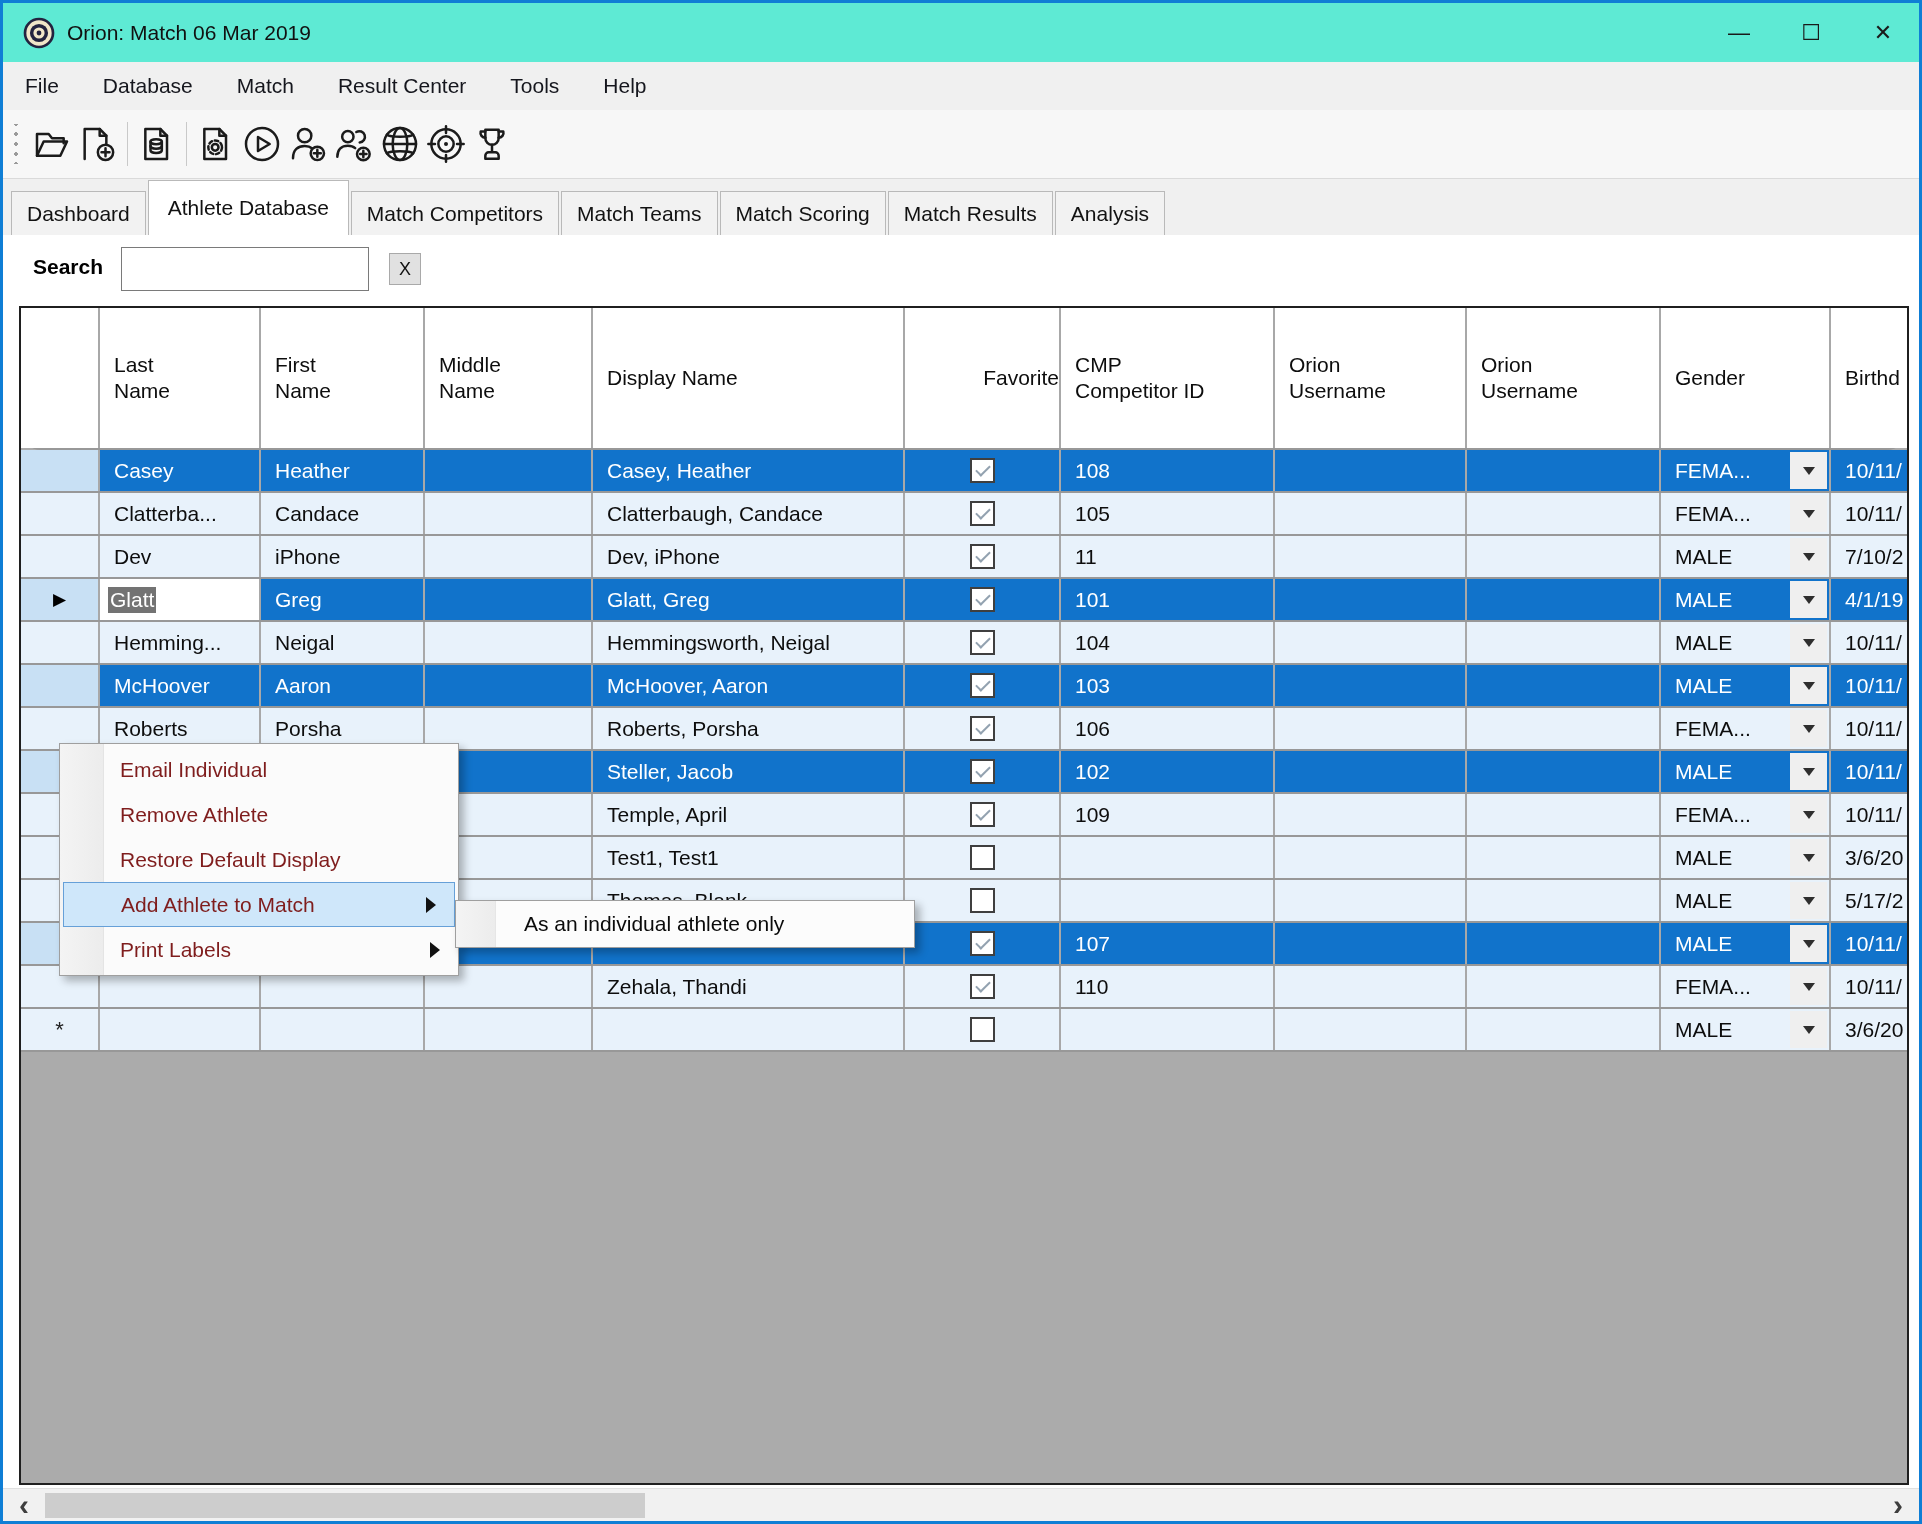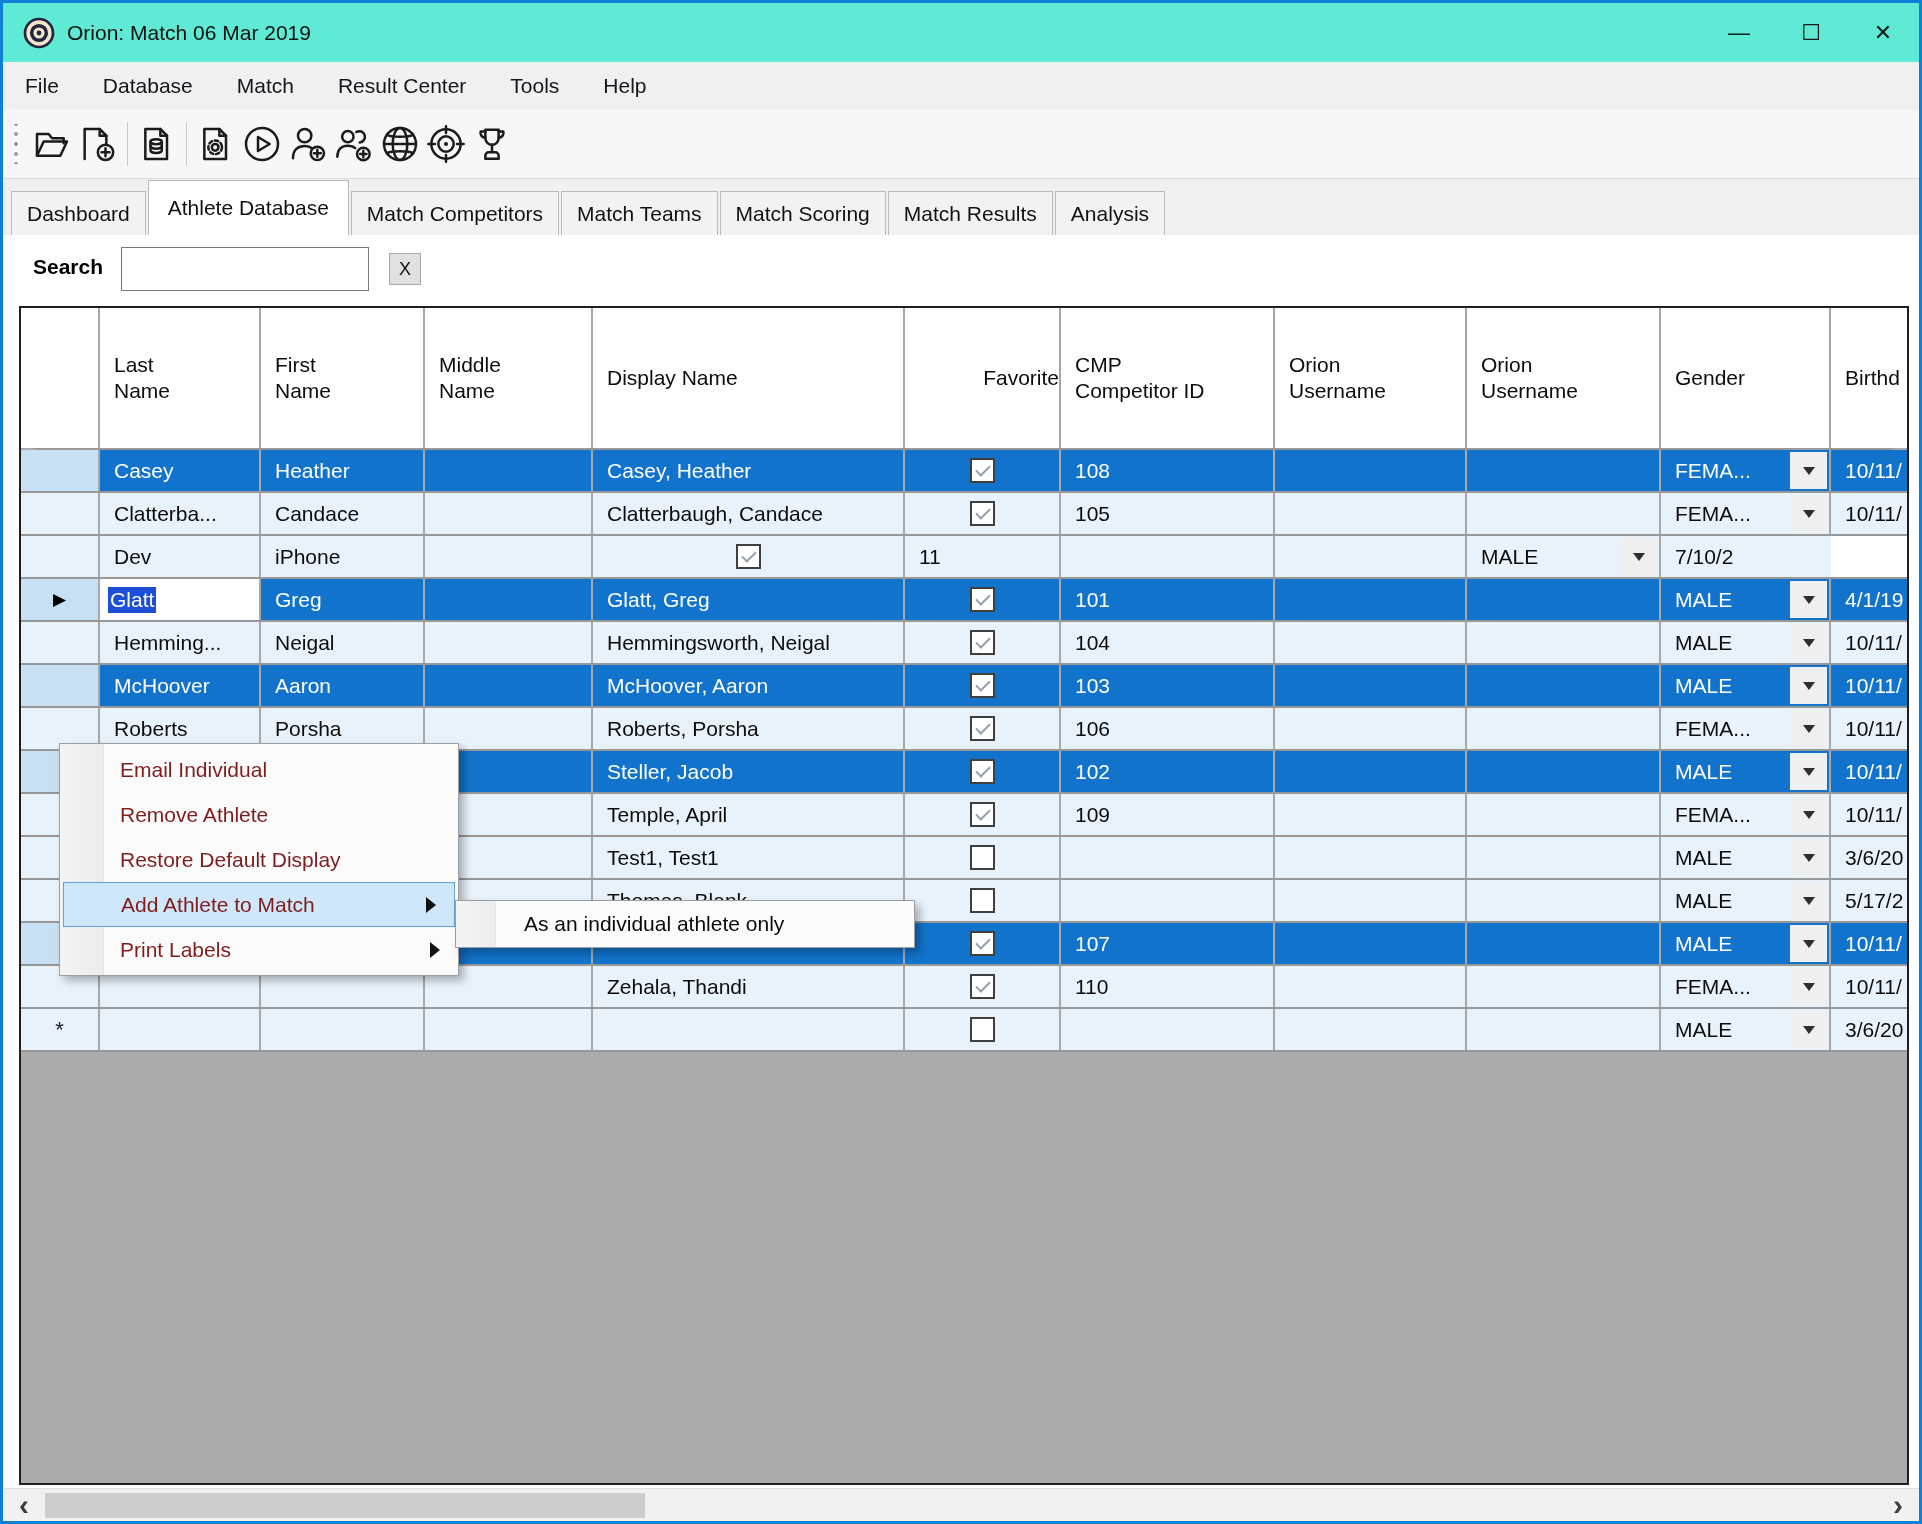--- a/index.html
+++ b/index.html
@@ -81,21 +81,21 @@
     border-left:2px solid #93a2b0; border-bottom:2px solid #93a2b0; transform:rotate(-45deg); }
 
   .gendercell { padding-right:2px;justify-content:flex-end; }
   .gtxt { overflow:hidden; white-space:nowrap; }
   .ddbtn { margin-left:auto; width:37px; height:37px; background:#efefef;
     display:flex; align-items:center; justify-content:center; flex:none; }
   .ddbtn::after { content:""; width:0; height:0; border-left:6px solid transparent;
     border-right:6px solid transparent; border-top:8px solid #2e2e2e; }
 
   .editcell { background:#fff !important; padding-left:8px; }
-  .edsel { background:#1d4ed8; color:#fff; padding:1px 2px; }
+  .edsel { background:#737373; color:#fff; padding:1px 2px; }
 
   
   .ctxmenu { position:absolute; left:56px; top:740px; width:400px; background:#fbfbfb;
     border:1px solid #9f9f9f; box-shadow:5px 5px 8px rgba(0,0,0,.28); padding:3px 0; z-index:30; }
   .ctxmenu .gutter { position:absolute; left:0; top:0; bottom:0; width:44px;
     background:linear-gradient(to right,#f4f4f4,#ececec); border-right:1px solid #e4e4e4; }
   .mi { position:relative; height:45px; display:flex; align-items:center; padding-left:60px;
     font-size:21px; color:#7f1d1d; }
   .mi.hl { margin:0 3px; padding-left:57px; background:#cfe7fa; border:1px solid #66a0d8; }
   .mi .sub { position:absolute; right:18px; width:0; height:0; border-top:8px solid transparent;
@@ -314,20 +314,21 @@
           <span class="gtxt">FEMA...</span>
           <span class="ddbtn"></span>
         </div>
         <div class="cell ">10/11/</div>
       </div>
       <div class="grow datarow tint">
         <div class="cell rowhdr"></div>
         <div class="cell ">Dev</div>
         <div class="cell ">iPhone</div>
         <div class="cell "></div>
+        <div class="cell ">Dev, iPhone</div>
         <div class="cell favcell">
           <span class="cb on"></span>
         </div>
         <div class="cell ">11</div>
         <div class="cell "></div>
         <div class="cell "></div>
         <div class="cell gendercell">
           <span class="gtxt">MALE</span>
           <span class="ddbtn"></span>
         </div>

